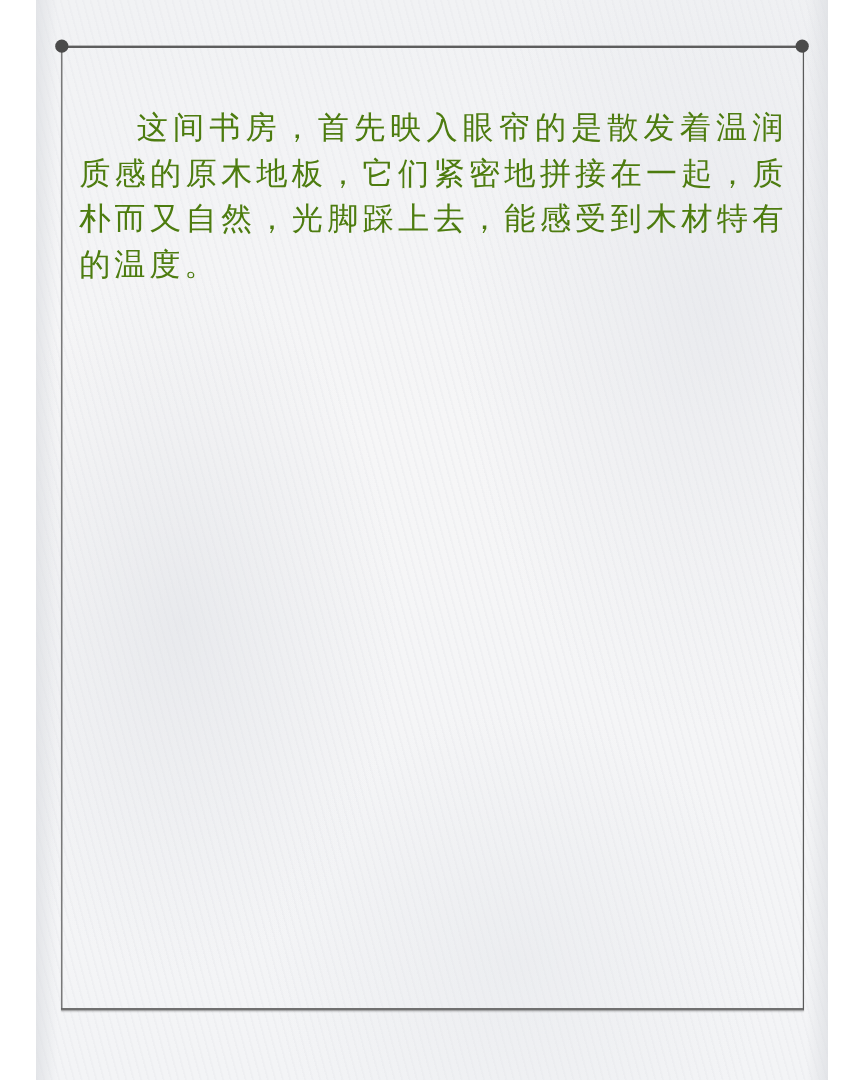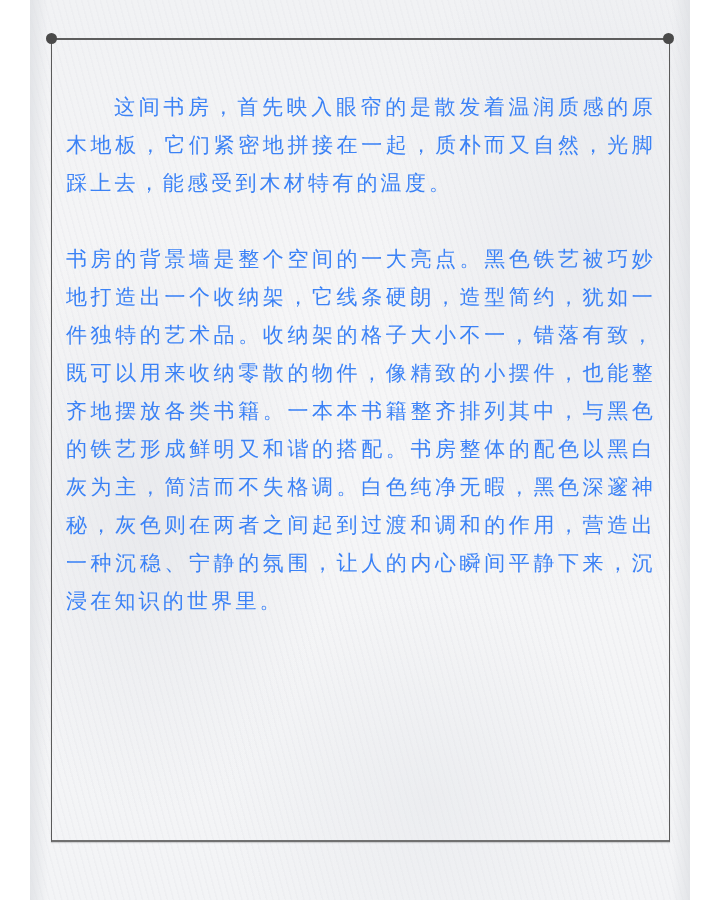--- a/index.html
+++ b/index.html
@@ -70,24 +70,24 @@
       background: #4a4a4a;
     }
     .dot-left { left: 46px; top: 33px; }
     .dot-right { left: 663px; top: 33px; }
     .content {
       position: absolute;
       left: 66px;
       top: 88px;
       width: 590px;
       font-family: "DejaVu Sans", "Liberation Sans", sans-serif;
-      font-size: 21px;
+      font-size: 26px;
       line-height: 38px;
       letter-spacing: 3.2px;
-      color: #3b82f6;
+      color: #4d7c0f;
     }
     .para {
       margin: 0 0 38px 0;
       text-align: justify;
     }
     .para.indent {
       text-indent: 48px;
     }
   </style>
 </head>
@@ -96,15 +96,14 @@
 <div class="page">
   <div class="panel"></div>
 
   <div class="frame"></div>
   <div class="top-rule"></div>
   <div class="dot dot-left"></div>
   <div class="dot dot-right"></div>
 
   <div class="content">
     <p class="para indent">这间书房，首先映入眼帘的是散发着温润质感的原木地板，它们紧密地拼接在一起，质朴而又自然，光脚踩上去，能感受到木材特有的温度。</p>
-    <p class="para">书房的背景墙是整个空间的一大亮点。黑色铁艺被巧妙地打造出一个收纳架，它线条硬朗，造型简约，犹如一件独特的艺术品。收纳架的格子大小不一，错落有致，既可以用来收纳零散的物件，像精致的小摆件，也能整齐地摆放各类书籍。一本本书籍整齐排列其中，与黑色的铁艺形成鲜明又和谐的搭配。书房整体的配色以黑白灰为主，简洁而不失格调。白色纯净无暇，黑色深邃神秘，灰色则在两者之间起到过渡和调和的作用，营造出一种沉稳、宁静的氛围，让人的内心瞬间平静下来，沉浸在知识的世界里。</p>
   </div>
 </div>
 
 </body></html>

